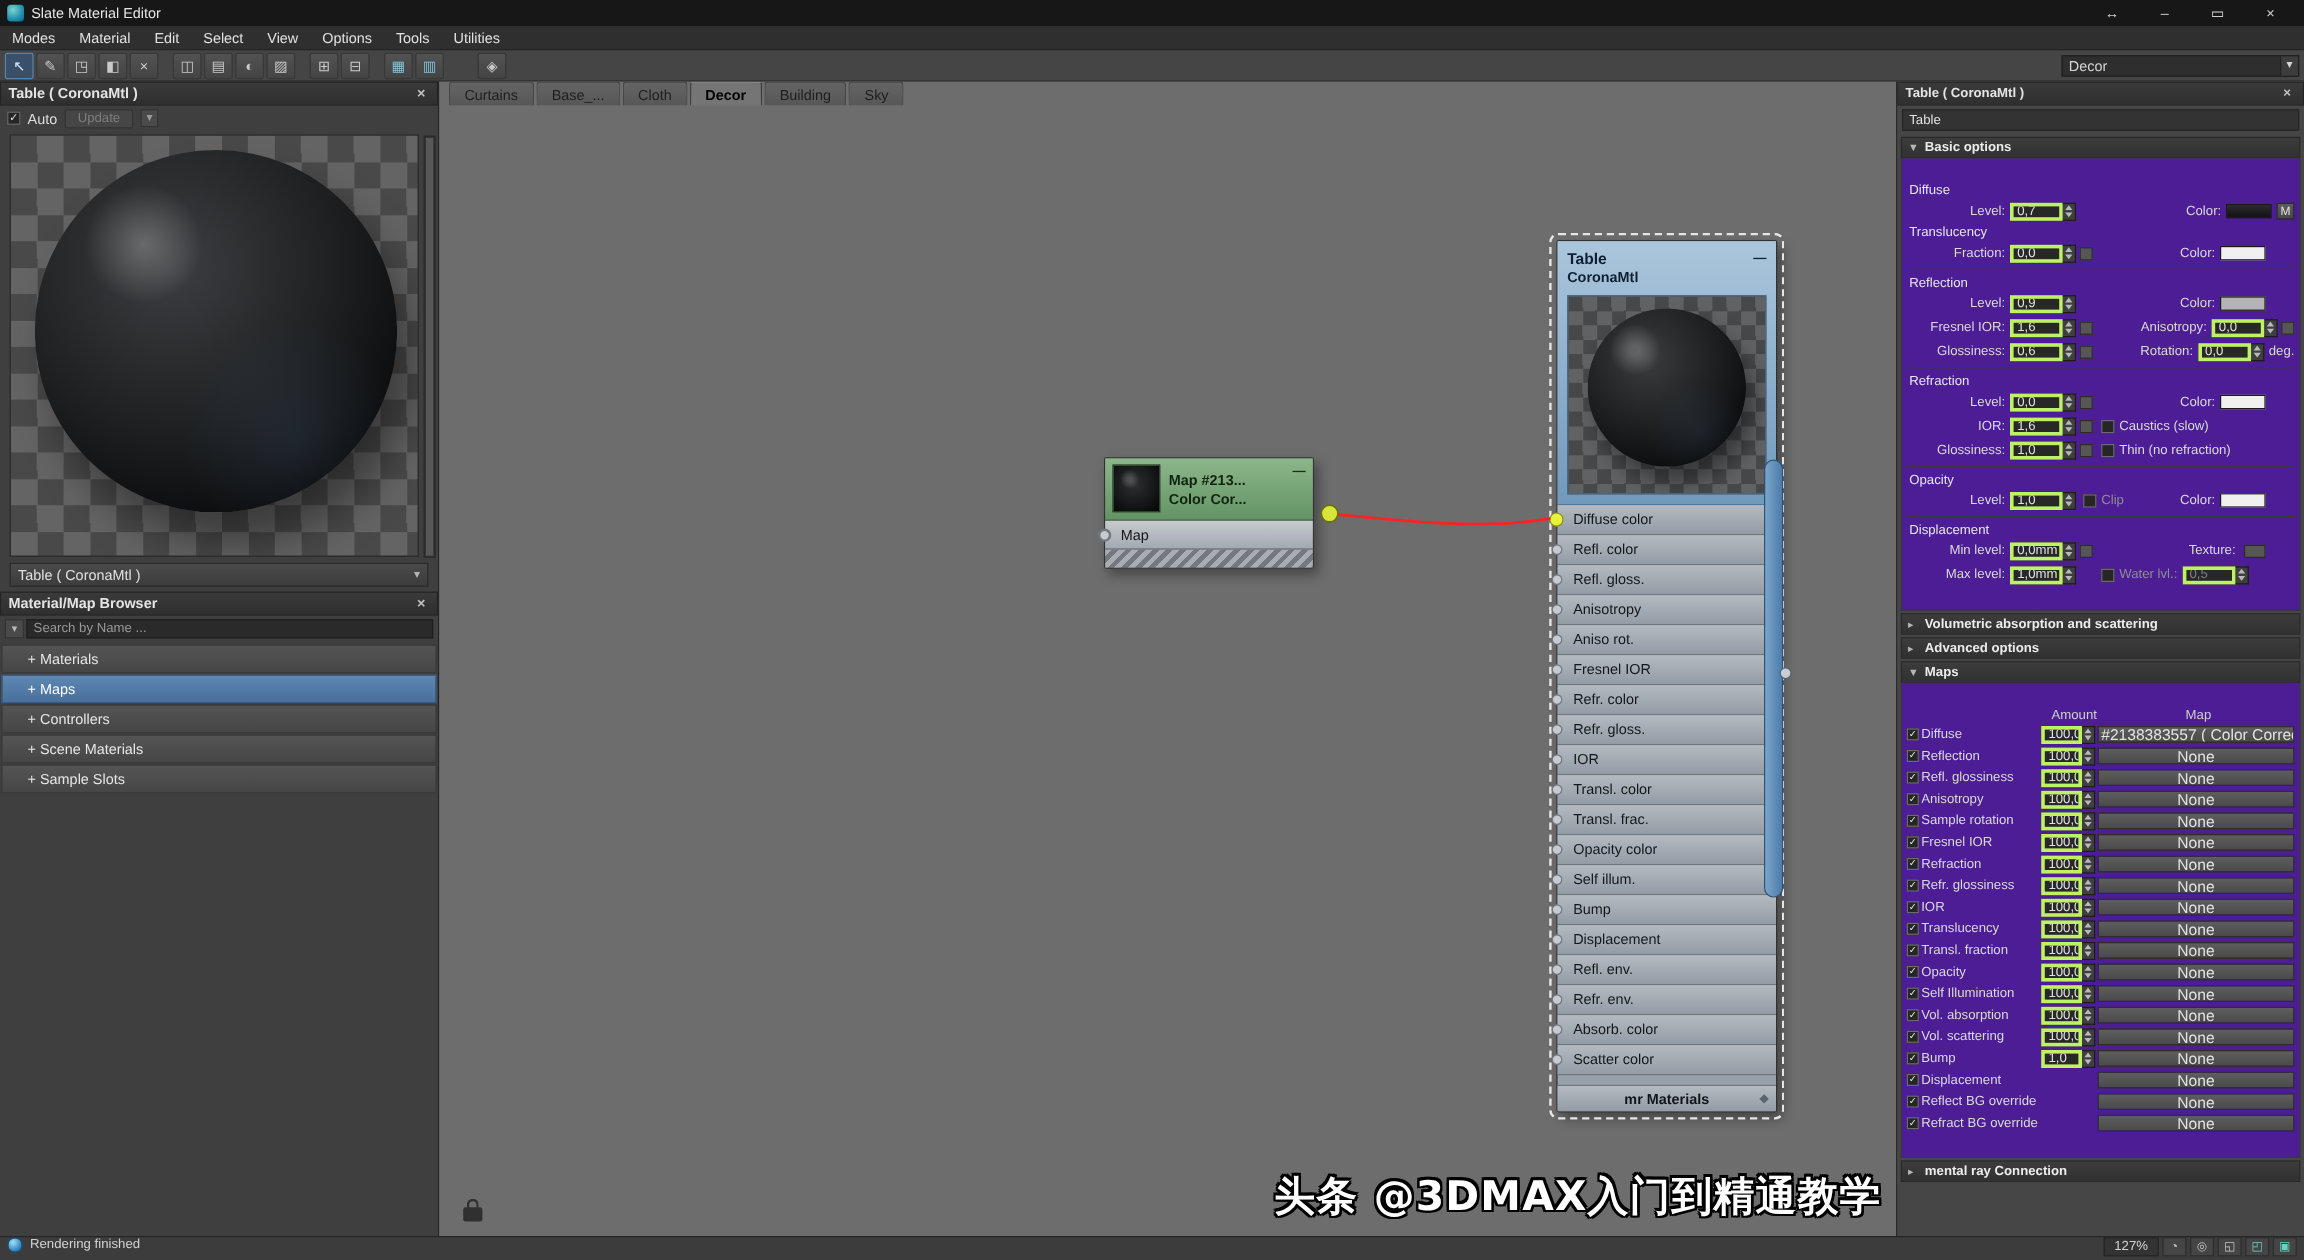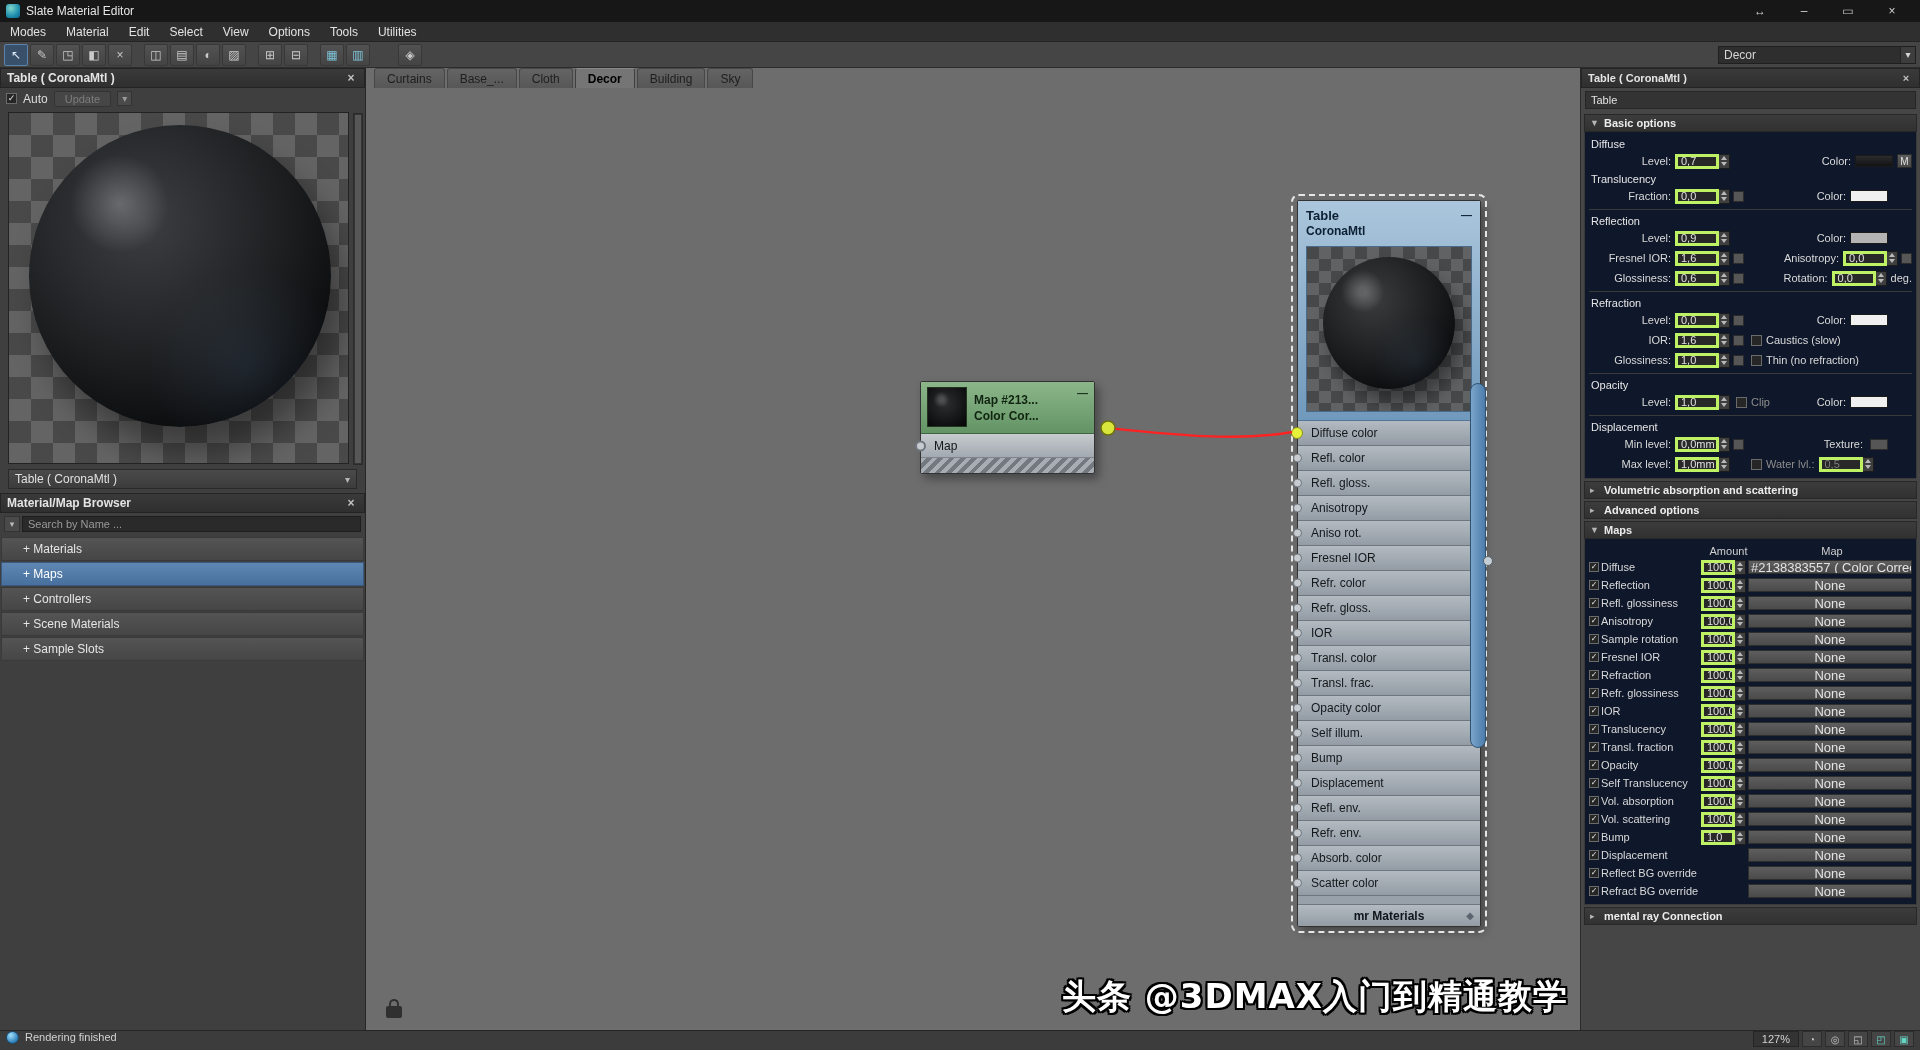--- a/index.html
+++ b/index.html
@@ -83,21 +83,21 @@
 .lock{position:absolute;left:20px;bottom:12px;width:16px;height:12px;z-index:3}
 .lock .shackle{position:absolute;left:3px;top:-7px;width:10px;height:9px;border:2px solid #303030;border-bottom:none;border-radius:6px 6px 0 0}
 .lock .body{position:absolute;left:0;top:0;width:16px;height:12px;background:#303030;border-radius:2px}
 .watermark{position:absolute;right:12px;bottom:10px;font-size:34px;font-weight:bold;color:#fff;white-space:nowrap;z-index:7;letter-spacing:1px;font-family:"DejaVu Sans",sans-serif;text-shadow:2px 2px 0 #000,-2px 2px 0 #000,2px -2px 0 #000,-2px -2px 0 #000,0 2px 0 #000,0 -2px 0 #000,2px 0 0 #000,-2px 0 0 #000}
 
 .right{width:340px;background:#464646;border-left:1px solid #2a2a2a;display:flex;flex-direction:column;font-size:11px;overflow:hidden}
 .name-field{margin:3px 4px;height:18px;background:#333;border:1px solid #262626;display:flex;align-items:center;padding:0 5px;color:#e2e2e2;flex:none}
 .rollout{margin:2px 3px 0;flex:none}
 .rollout-head{height:18px;background:linear-gradient(#3c3c3c,#313131);border:1px solid #282828;display:flex;align-items:center;gap:5px;padding:0 5px;color:#ececec;font-weight:bold}
 .rollout-head .arrow{color:#b5b5b5;font-size:9px;width:9px}
-.rollout-body{background:#0f172a;border:1px solid #3a3a3a;border-top:none;padding:4px 4px}
+.rollout-body{background:#4c1d95;border:1px solid #3a3a3a;border-top:none;padding:19px 4px}
 .group-label{height:15px;display:flex;align-items:center;color:#e6e6e6;padding-left:2px}
 .sepline{height:1px;background:#3a3a3a;margin:3px 0}
 .r-row{height:20px;display:flex;align-items:center;color:#d9d9d9}
 .half-l{display:flex;align-items:center;width:152px;flex:none}
 .half-r{display:flex;align-items:center;flex:1}
 .rl{width:86px;text-align:right;padding-right:4px;flex:none}
 .rlab{flex:1;text-align:right;padding-right:4px}
 .sp{display:inline-flex;height:15px}
 .sp .v{width:44px;background:#282828;border:3px solid #bef264;color:#e0e0e0;display:flex;align-items:center;padding:0 3px;overflow:hidden;white-space:nowrap}
 .sp .a{width:11px;background:#3f3f3f;border:1px solid #1c1c1c;border-left:none;display:flex;flex-direction:column;align-items:center;justify-content:center;gap:2px}
@@ -834,21 +834,21 @@
                   <span class="a">
                     <i class="up"></i>
                     <i class="dn"></i>
                   </span>
                 </span>
                 <span class="m-map">None</span>
               </div>
 
               <div class="m-row">
                 <span class="cb">✓</span>
-                <span class="m-label">Self Translucency</span>
+                <span class="m-label">Self Illumination</span>
                 <span class="sp m-sp">
                   <span class="v">100,0</span>
                   <span class="a">
                     <i class="up"></i>
                     <i class="dn"></i>
                   </span>
                 </span>
                 <span class="m-map">None</span>
               </div>
 

